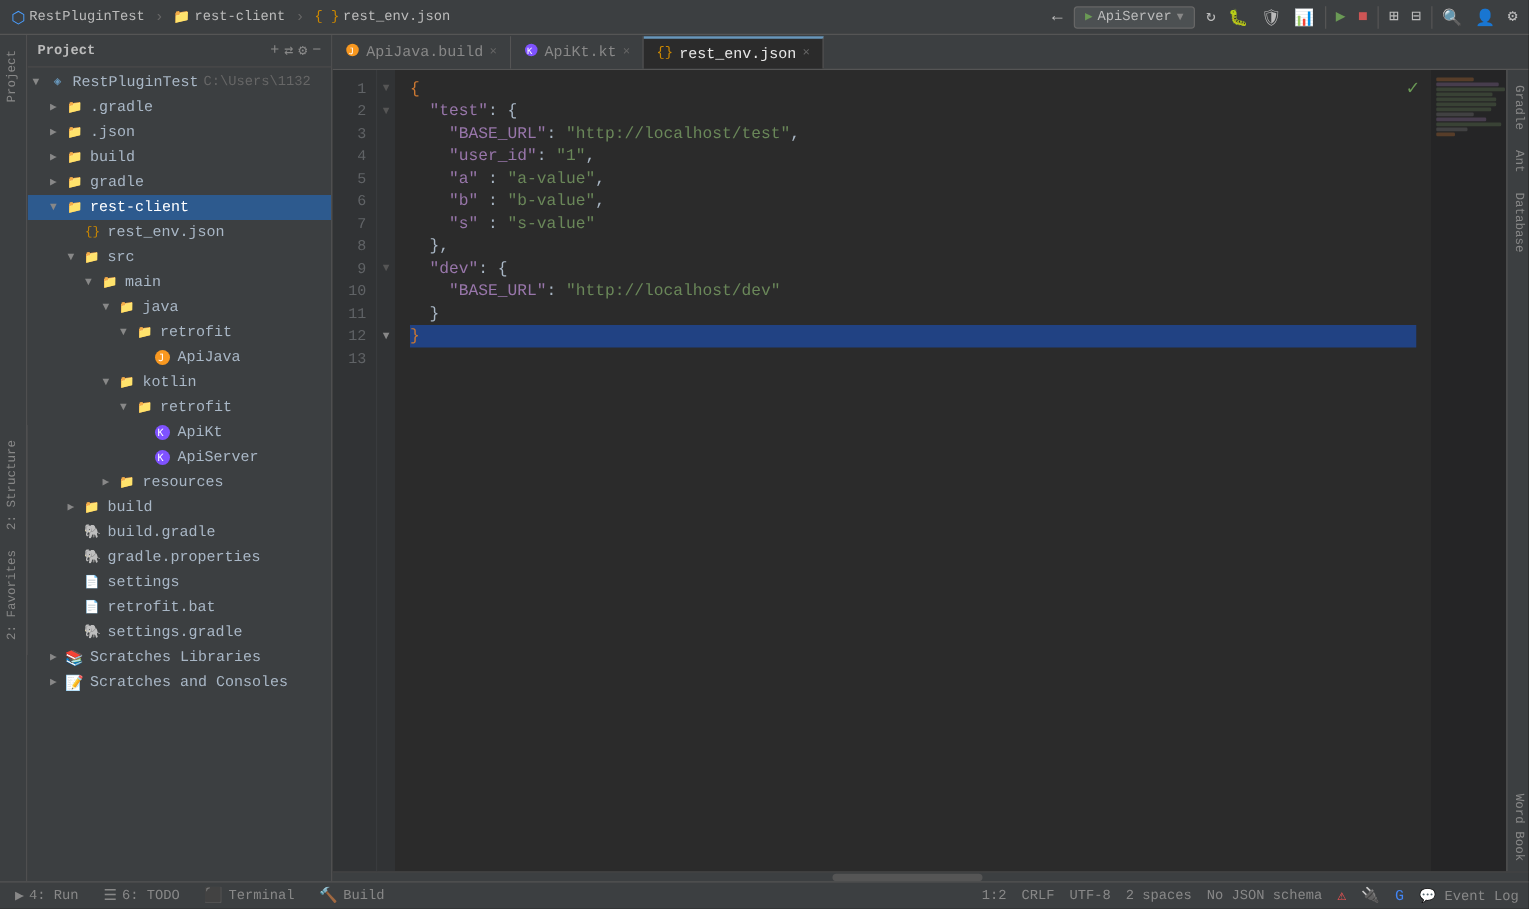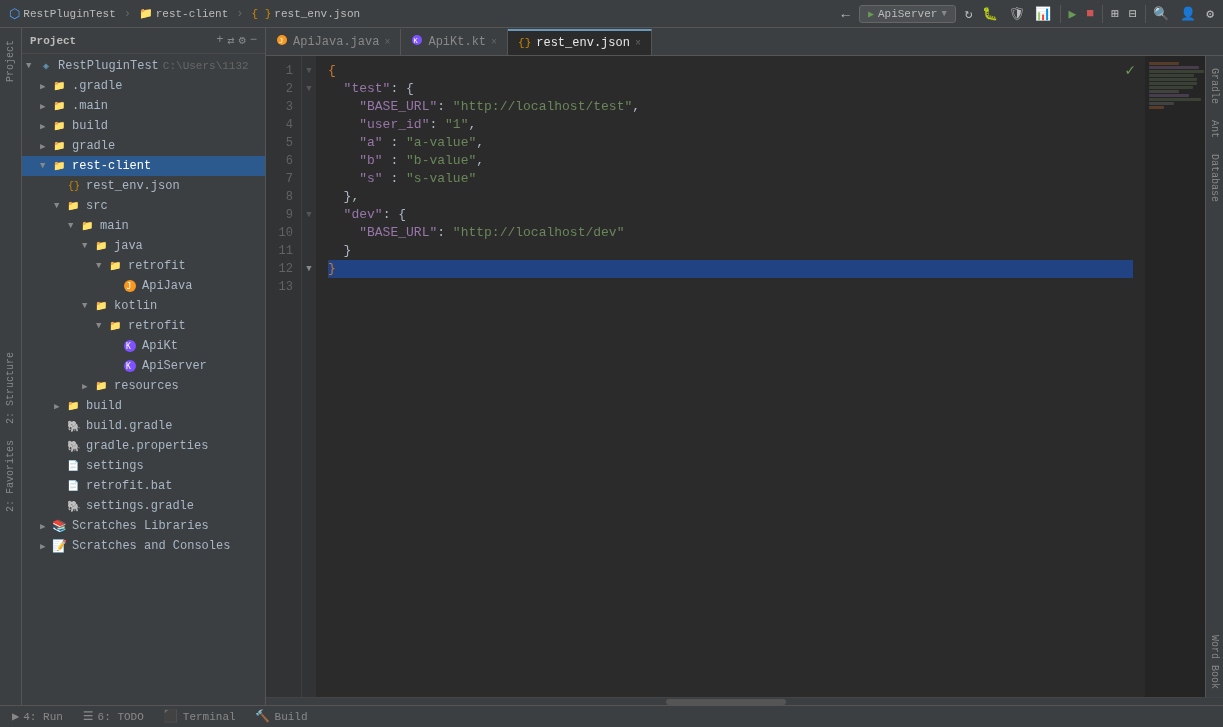--- a/index.html
+++ b/index.html
@@ -355,21 +355,21 @@
         <span class="tree-indent"></span>
         <span class="tree-arrow">▶</span>
         <span class="tree-icon icon-folder">📁</span>
         <span class="tree-label">.gradle</span>
       </div>
 
       <div class="tree-item">
         <span class="tree-indent"></span>
         <span class="tree-arrow">▶</span>
         <span class="tree-icon icon-folder">📁</span>
-        <span class="tree-label">.main</span>
+        <span class="tree-label">.json</span>
       </div>
 
       <div class="tree-item">
         <span class="tree-indent"></span>
         <span class="tree-arrow">▶</span>
         <span class="tree-icon icon-folder" style="color:#808080;">📁</span>
         <span class="tree-label">build</span>
       </div>
 
       <div class="tree-item">
@@ -582,21 +582,21 @@
   <div class="editor-outer">
 
     <div class="tab-bar">
       <div class="tab">
         <span>
           <svg width="12" height="12" viewBox="0 0 12 12">
               <circle cx="6" cy="6" r="5" fill="#f89820"></circle>
               <text x="3" y="9" font-size="7" fill="white" font-family="monospace">J</text>
             </svg>
         </span>
-        <span>ApiJava.java</span>
+        <span>ApiJava.build</span>
         <span class="tab-close">×</span>
       </div>
       <div class="tab">
         <span>
           <svg width="12" height="12" viewBox="0 0 12 12">
               <circle cx="6" cy="6" r="5" fill="#7f52ff"></circle>
               <text x="2.5" y="9" font-size="7" fill="white" font-family="monospace">K</text>
             </svg>
         </span>
         <span>ApiKt.kt</span>
@@ -714,13 +714,27 @@
   </div>
   <div class="bottom-tab">
     <span class="bottom-tab-icon">⬛</span>
     <span>Terminal</span>
   </div>
   <div class="bottom-tab">
     <span class="bottom-tab-icon">🔨</span>
     <span>Build</span>
   </div>
 
+  <div class="bottom-status">
+    <span class="status-item">1:2</span>
+    <span class="status-item">CRLF</span>
+    <span class="status-item">UTF-8</span>
+    <span class="status-item">2 spaces</span>
+    <span class="status-item">No JSON schema</span>
+    <span class="status-item" style="color:#ff5555; font-size:12px;">⚠</span>
+    <span class="status-item" style="color:#4a9eff; font-size:12px;">🔌</span>
+    <span class="status-item" style="color:#4285f4; font-size:12px;">G</span>
+    <span class="status-item">
+      <span style="font-size:11px;">💬</span>
+      <span>Event Log</span>
+    </span>
+  </div>
 </div>
 
 </body></html>

